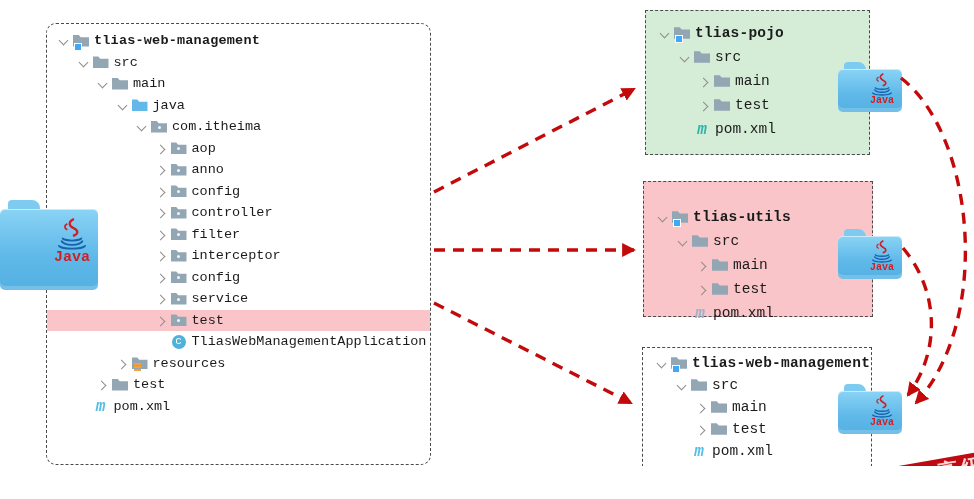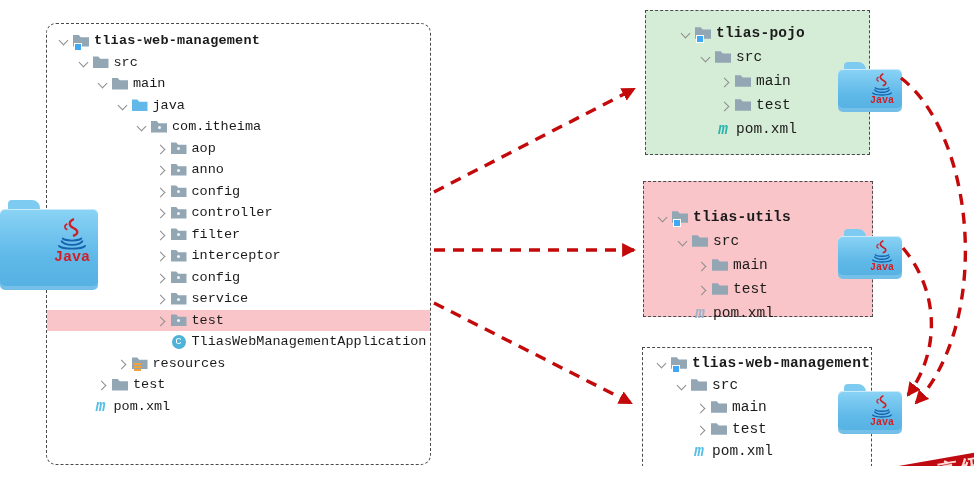--- a/index.html
+++ b/index.html
@@ -3,21 +3,21 @@
 <meta charset="utf-8">
 <style>
   html,body{margin:0;padding:0;background:#fff;}
   #stage{position:relative;width:974px;height:466px;overflow:hidden;background:#ffffff;
          font-family:Liberation Mono, monospace;color:#1b1b1b;}
 
   
   .box{position:absolute;box-sizing:border-box;border:1.4px dashed #4a4a4a;background:#fff;z-index:2;}
   #main-box{left:46px;top:23px;width:385px;height:442px;border-radius:10px;padding-top:6px;
             --mc:#56bfe8;}
-  #box-pojo{left:645px;top:10px;width:225px;height:145px;background:#d5ecd6;padding-top:10px;padding-left:21px;--mc:#2eb4ab;}
+  #box-pojo{left:645px;top:10px;width:225px;height:145px;background:#d5ecd6;padding-top:10px;--mc:#2eb4ab;}
   #box-utils{left:643px;top:181px;width:230px;height:136px;background:#f9c5c9;padding-top:23px;--mc:#9db1cb;}
   #box-web{left:642px;top:347px;width:230px;height:125px;background:#fff;padding-top:4px;--mc:#56bfe8;}
 
   
   .trow{display:flex;align-items:center;position:relative;white-space:nowrap;
         padding-left:calc(var(--pad) + var(--lv)*var(--ind));}
   #main-box .trow{--pad:10px;--ind:19.5px;height:21.5px;font-size:13.5px;}
   .mod-box .trow{--pad:12px;--ind:20px;height:24px;font-size:14.5px;}
   #box-web .trow{height:22px;}
   .trow.bold{font-weight:bold;letter-spacing:.2px;}

